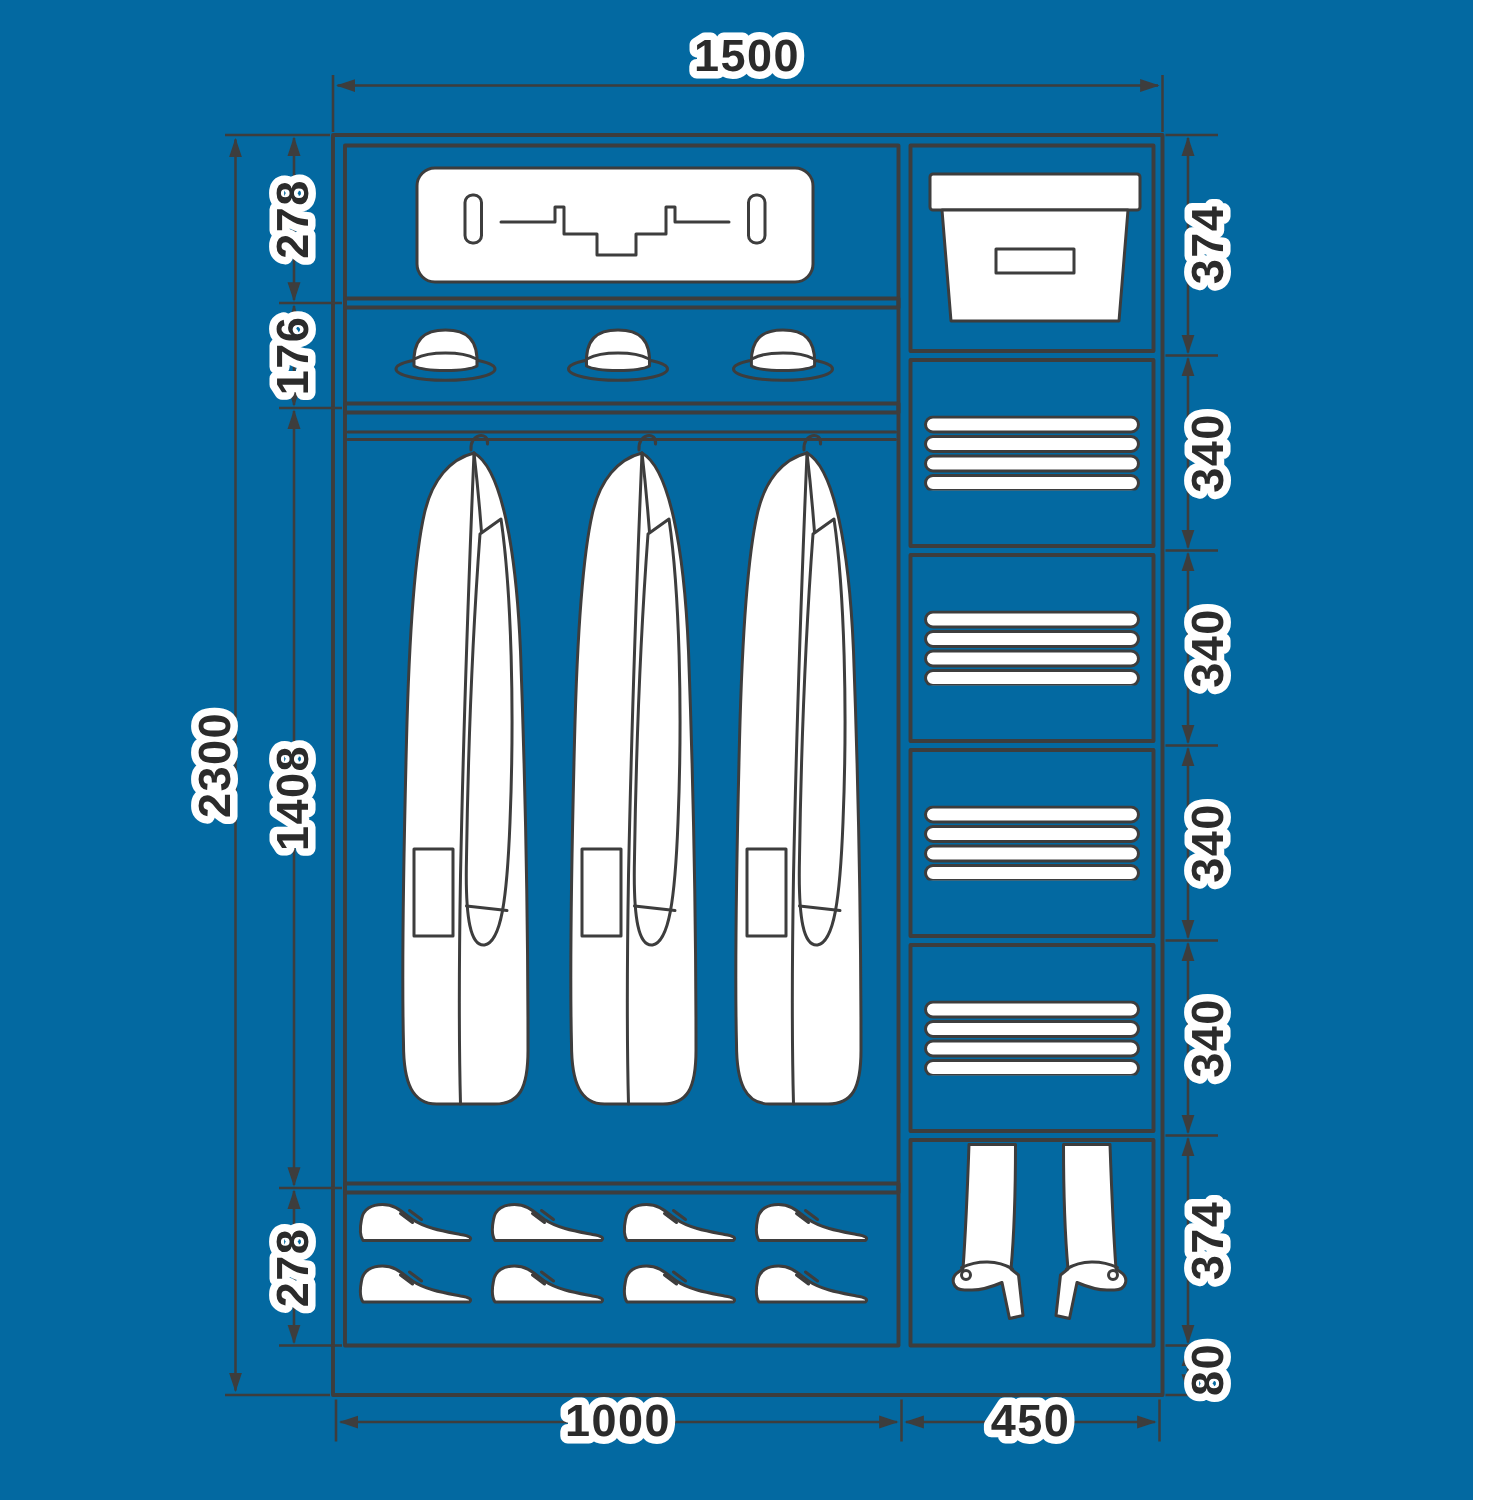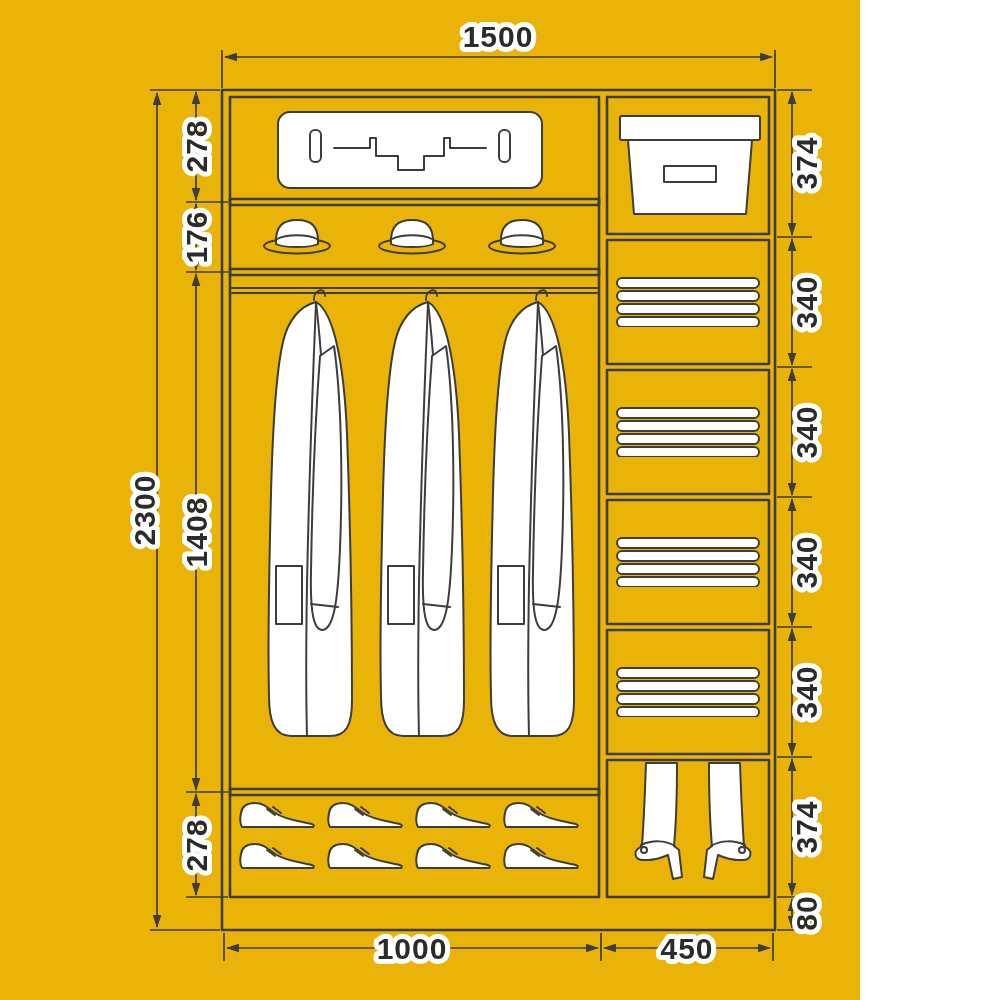--- a/index.html
+++ b/index.html
@@ -1,17 +1,17 @@
 <!DOCTYPE html>
 <html><head>
 <meta charset="utf-8">
 <title>diagram</title>
 <style>
   html,body{margin:0;padding:0;background:#ffffff}
-  .canvas{position:relative;width:860px;height:1000px;background:#eab308;overflow:hidden;
+  .canvas{position:relative;width:982px;height:1000px;background:#0369a1;overflow:hidden;
           font-family:"Liberation Sans",sans-serif}
   svg{display:block}
   .ln{stroke:#3d3d3d;stroke-width:2.6;fill:none;stroke-linecap:round;stroke-linejoin:round}
   .ln2{stroke:#3d3d3d;stroke-width:2;fill:none;stroke-linecap:round;stroke-linejoin:round}
   .solid{fill:#ffffff}
   .dimln{stroke:#3d3d3d;stroke-width:1.7;fill:none}
   text.dim{font-family:"Liberation Sans",sans-serif;font-weight:bold;font-size:30px;fill:#2b2b2b;
            paint-order:stroke;stroke:#ffffff;stroke-width:10px;stroke-linejoin:round;letter-spacing:1px}
 </style>
 </head>

